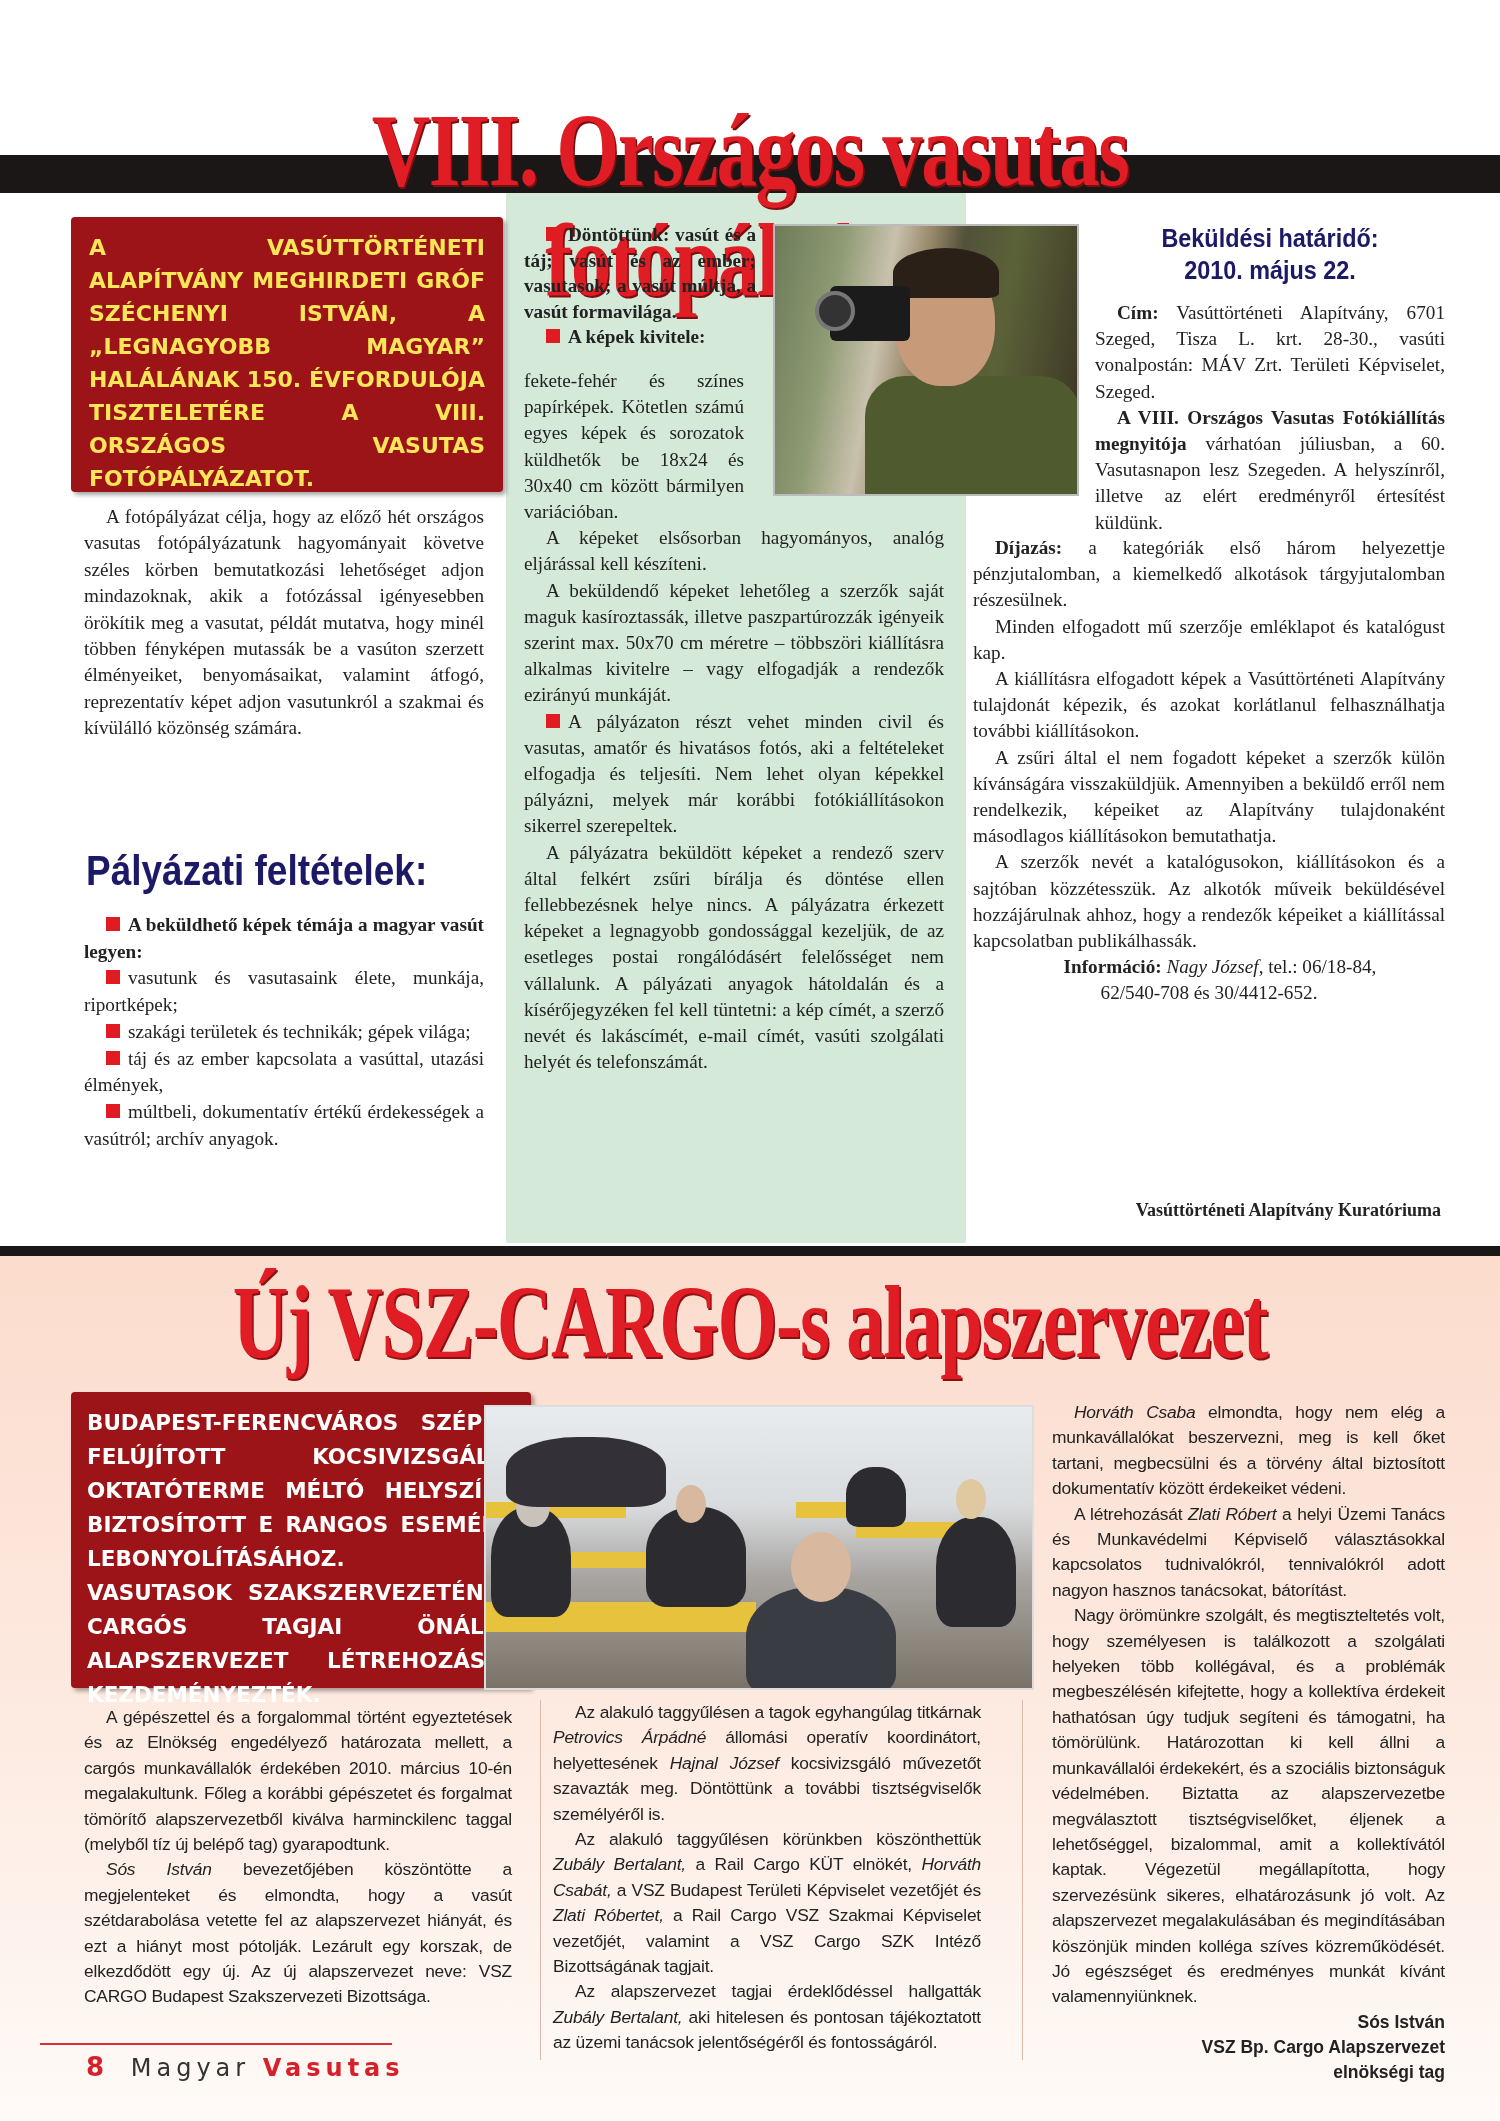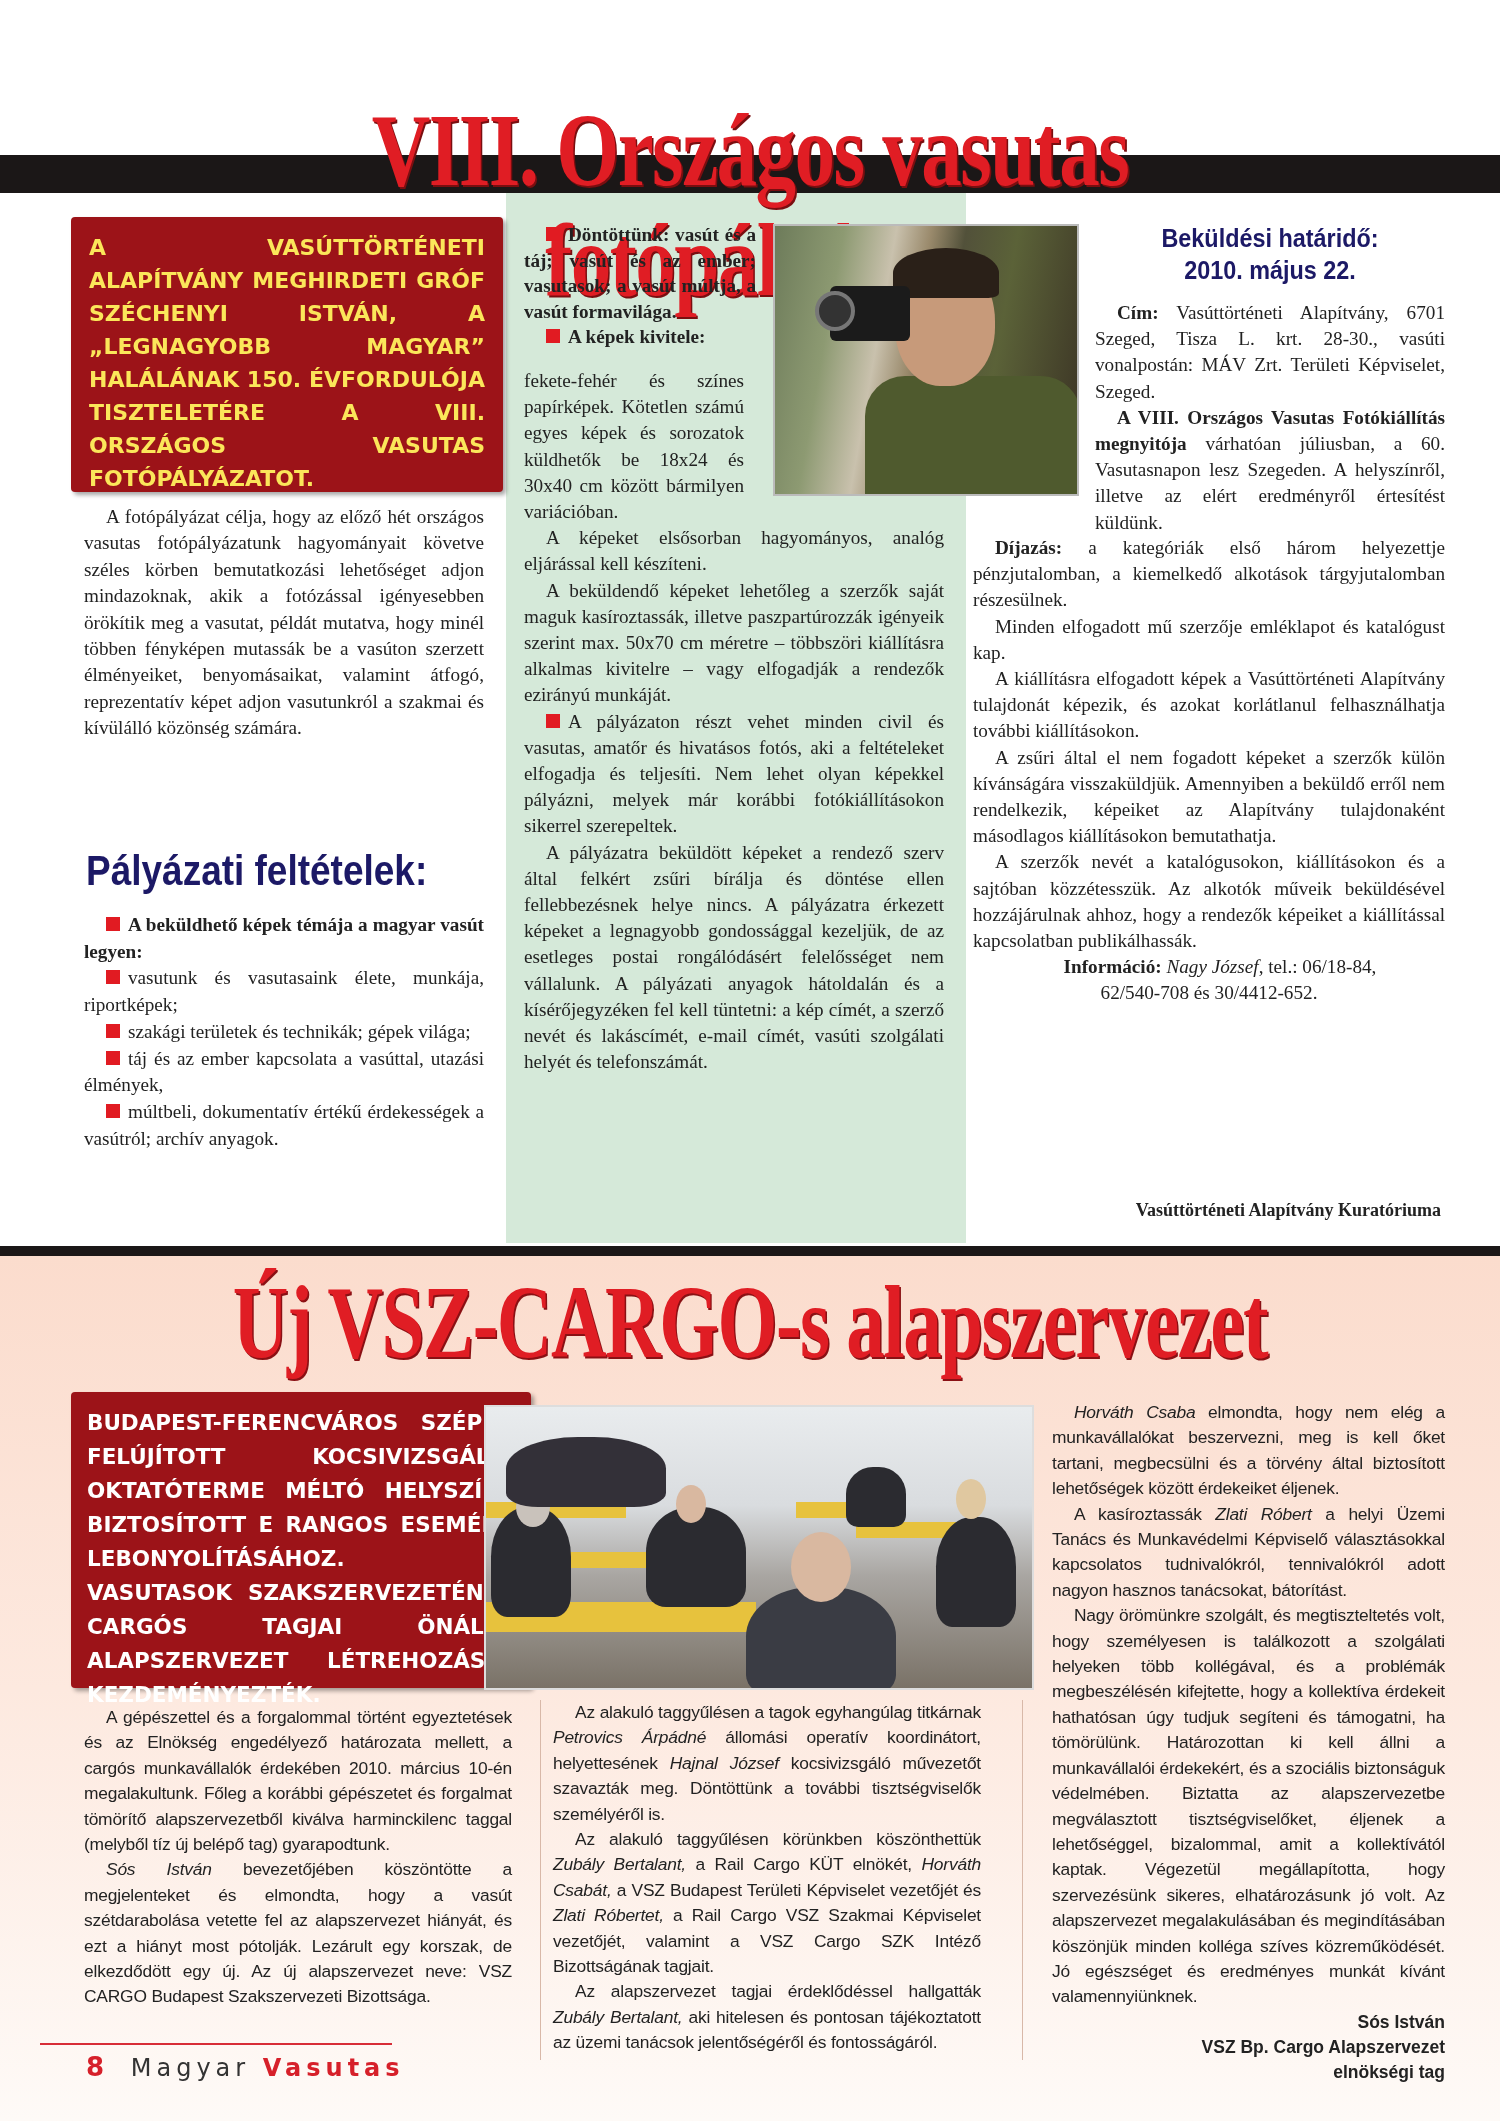--- a/index.html
+++ b/index.html
@@ -180,22 +180,22 @@
 <div class="vline" style="left:540px;"></div>
 
 <div id="a2c2" class="col sans">
   <p><span>Az alakuló taggyűlésen a tagok egyhangúlag titkárnak </span><span class="i">Petrovics Árpádné</span><span> állomási operatív koordinátort, helyettesének </span><span class="i">Hajnal József</span><span> kocsivizsgáló művezetőt szavazták meg. Döntöttünk a további tisztségviselők személyéről is.</span></p>
   <p><span>Az alakuló taggyűlésen körünkben köszönthettük </span><span class="i">Zubály Bertalant,</span><span> a Rail Cargo KÜT elnökét, </span><span class="i">Horváth Csabát,</span><span> a VSZ Budapest Területi Képviselet vezetőjét és </span><span class="i">Zlati Róbertet,</span><span> a Rail Cargo VSZ Szakmai Képviselet vezetőjét, valamint a VSZ Cargo SZK Intéző Bizottságának tagjait.</span></p>
   <p><span>Az alapszervezet tagjai érdeklődéssel hallgatták </span><span class="i">Zubály Bertalant,</span><span> aki hitelesen és pontosan tájékoztatott az üzemi tanácsok jelentőségéről és fontosságáról.</span></p>
 </div>
 <div class="vline" style="left:1022px;"></div>
 
 <div id="a2c3" class="col sans">
-  <p><span class="i">Horváth Csaba</span><span> elmondta, hogy nem elég a munkavállalókat beszervezni, meg is kell őket tartani, megbecsülni és a törvény által biztosított lehetőségek között érdekeiket éljenek.</span></p>
-  <p><span>A kasíroztassák </span><span class="i">Zlati Róbert</span><span> a helyi Üzemi Tanács és Munkavédelmi Képviselő választásokkal kapcsolatos tudnivalókról, tennivalókról adott nagyon hasznos tanácsokat, bátorítást.</span></p>
+  <p><span class="i">Horváth Csaba</span><span> elmondta, hogy nem elég a munkavállalókat beszervezni, meg is kell őket tartani, megbecsülni és a törvény által biztosított dokumentatív között érdekeiket védeni.</span></p>
+  <p><span>A létrehozását </span><span class="i">Zlati Róbert</span><span> a helyi Üzemi Tanács és Munkavédelmi Képviselő választásokkal kapcsolatos tudnivalókról, tennivalókról adott nagyon hasznos tanácsokat, bátorítást.</span></p>
   <p>Nagy örömünkre szolgált, és megtiszteltetés volt, hogy személyesen is találkozott a szolgálati helyeken több kollégával, és a problémák megbeszélésén kifejtette, hogy a kollektíva érdekeit hathatósan úgy tudjuk segíteni és támogatni, ha tömörülünk. Határozottan ki kell állni a munkavállalói érdekekért, és a szociális biztonságuk védelmében. Biztatta az alapszervezetbe megválasztott tisztségviselőket, éljenek a lehetőséggel, bizalommal, amit a kollektívától kaptak. Végezetül megállapította, hogy szervezésünk sikeres, elhatározásunk jó volt. Az alapszervezet megalakulásában és megindításában köszönjük minden kolléga szíves közreműködését. Jó egészséget és eredményes munkát kívánt valamennyiünknek.</p>
 </div>
 
 <div class="sig2">
   <div>Sós István</div>
   <div>VSZ Bp. Cargo Alapszervezet</div>
   <div>elnökségi tag</div>
 </div>
 
 <div class="footline"></div>

